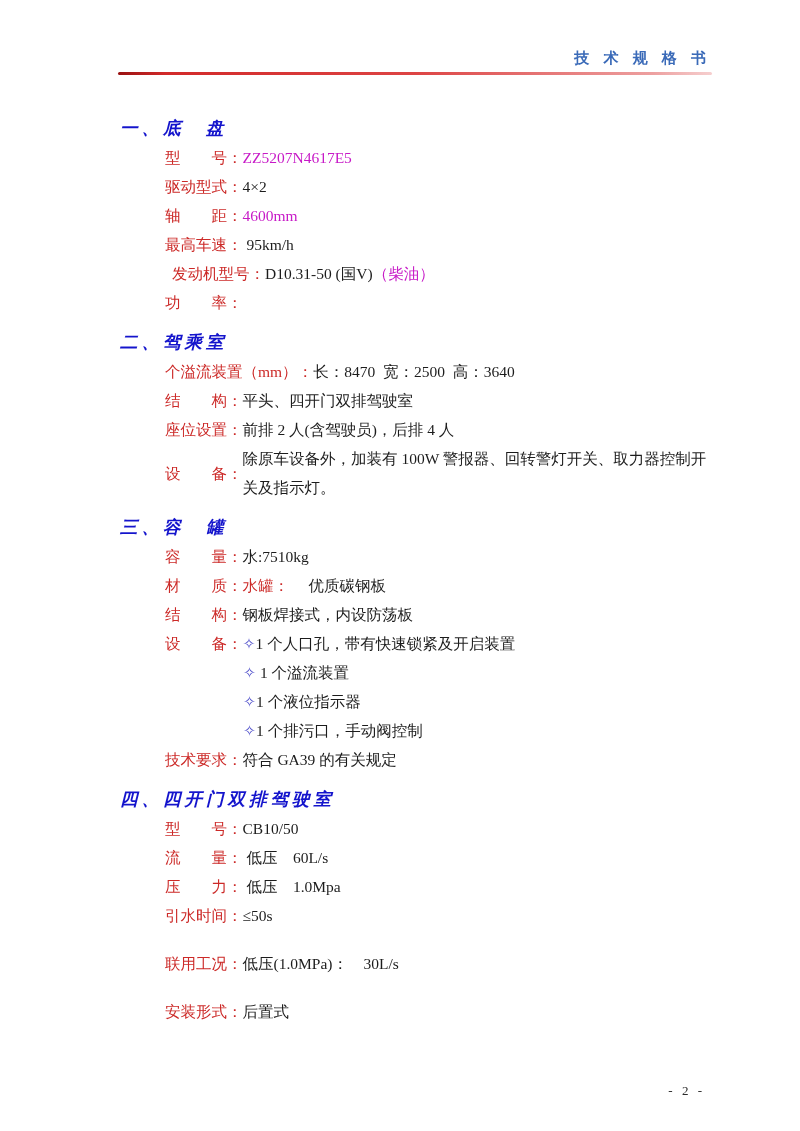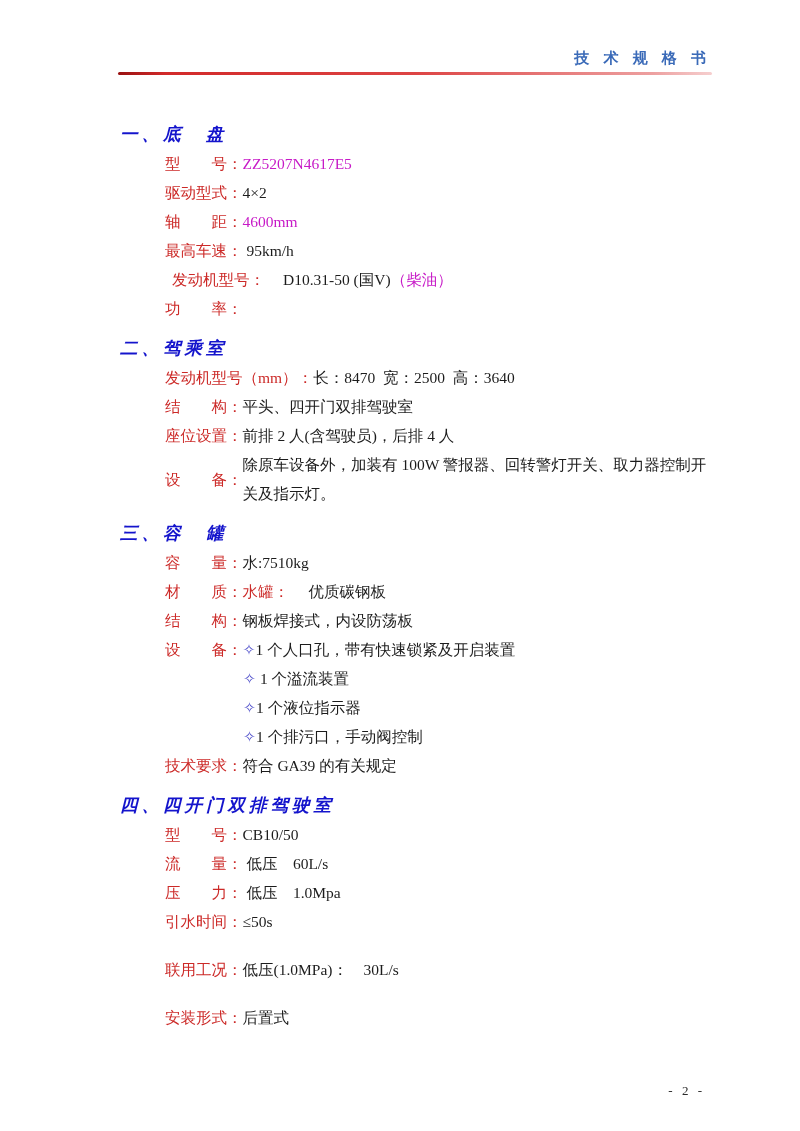--- a/index.html
+++ b/index.html
@@ -31,21 +31,21 @@
     position: absolute;
     top: 72px;
     left: 118px;
     width: 594px;
     height: 3px;
     border-radius: 2px;
     background: linear-gradient(90deg, #991111 0%, #d22a2a 8%, #dd4444 50%, #eda0a0 90%, #f6cfcf 100%);
   }
   .doc-content {
     position: absolute;
-    top: 109px;
+    top: 103px;
     left: 120px;
     width: 594px;
   }
   .spec-section { margin: 0; }
   .section-heading {
     margin: 10px 0 0 0;
     font-size: 17.5px;
     font-weight: bold;
     font-style: italic;
     color: #1414cc;
@@ -61,21 +61,21 @@
     line-height: 29px;
     white-space: pre-wrap;
   }
   .row-label {
     flex: none;
     color: #cc2a28;
     white-space: pre;
   }
   .row-value { flex: 1; }
   .bullet-row { padding-left: 78px; }
-  .indent-sm { margin-left: 52px; gap: 18px; }
+  .indent-sm { margin-left: 52px; }
   .spaced { margin-top: 19px; }
   .c-black { color: #1c1c1c; margin-top: 12px; }
   .c-magenta { color: #c71ac7; }
   .c-red { color: #cc2a28; font-family: Liberation Serif, serif; }
   .c-bullet { color: #5353cc; }
   .page-number {
     position: absolute;
     right: 95px;
     bottom: 32px;
     font-size: 13px;
@@ -98,21 +98,21 @@
         <h2 class="section-heading">一、底　盘</h2>
         <div class="spec-row"><span class="row-label">型　　号：</span><span class="row-value"><span class="seg c-magenta">ZZ5207N4617E5</span></span></div>
         <div class="spec-row"><span class="row-label">驱动型式：</span><span class="row-value"><span class="seg c-black">4×2</span></span></div>
         <div class="spec-row"><span class="row-label">轴　　距：</span><span class="row-value"><span class="seg c-magenta">4600mm</span></span></div>
         <div class="spec-row"><span class="row-label">最高车速：</span><span class="row-value"><span class="seg c-black"> 95km/h</span></span></div>
         <div class="spec-row indent-sm"><span class="row-label">发动机型号：</span><span class="row-value"><span class="seg c-black">D10.31-50 (国V)</span><span class="seg c-magenta">（柴油）</span></span></div>
         <div class="spec-row"><span class="row-label">功　　率：</span></div>
       </section>
       <section class="spec-section">
         <h2 class="section-heading">二、驾乘室</h2>
-        <div class="spec-row"><span class="row-label">发动机型号（mm）：</span><span class="row-value"><span class="seg c-black">长：8470  宽：2500  高：3640</span></span></div>
+        <div class="spec-row"><span class="row-label">个溢流装置（mm）：</span><span class="row-value"><span class="seg c-black">长：8470  宽：2500  高：3640</span></span></div>
         <div class="spec-row"><span class="row-label">结　　构：</span><span class="row-value"><span class="seg c-black">平头、四开门双排驾驶室</span></span></div>
         <div class="spec-row"><span class="row-label">座位设置：</span><span class="row-value"><span class="seg c-black">前排 2 人(含驾驶员)，后排 4 人</span></span></div>
         <div class="spec-row"><span class="row-label">设　　备：</span><span class="row-value"><span class="seg c-black">除原车设备外，加装有 100W 警报器、回转警灯开关、取力器控制开关及指示灯。</span></span></div>
       </section>
       <section class="spec-section">
         <h2 class="section-heading">三、容　罐</h2>
         <div class="spec-row"><span class="row-label">容　　量：</span><span class="row-value"><span class="seg c-black">水:7510kg</span></span></div>
         <div class="spec-row"><span class="row-label">材　　质：</span><span class="row-value"><span class="seg c-red">水罐：</span><span class="seg c-black">　 优质碳钢板</span></span></div>
         <div class="spec-row"><span class="row-label">结　　构：</span><span class="row-value"><span class="seg c-black">钢板焊接式，内设防荡板</span></span></div>
         <div class="spec-row"><span class="row-label">设　　备：</span><span class="row-value"><span class="seg c-bullet">✧</span><span class="seg c-black">1 个人口孔，带有快速锁紧及开启装置</span></span></div>

